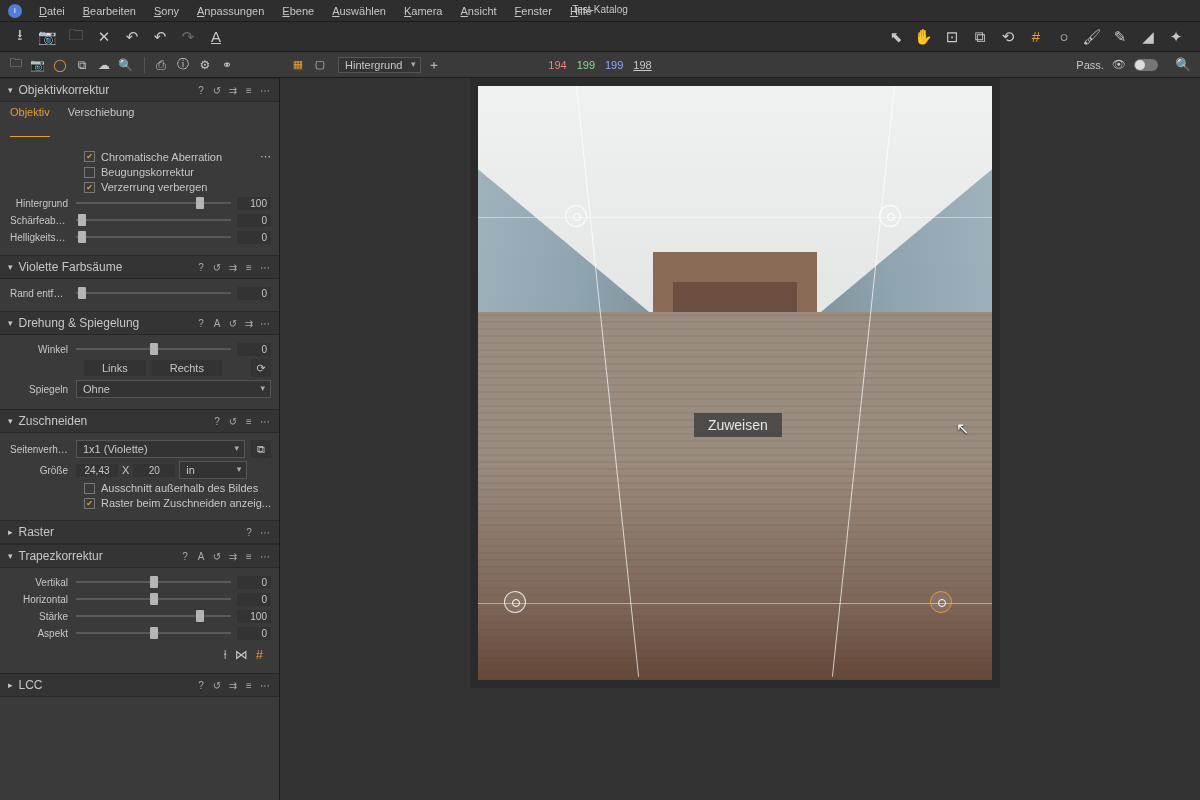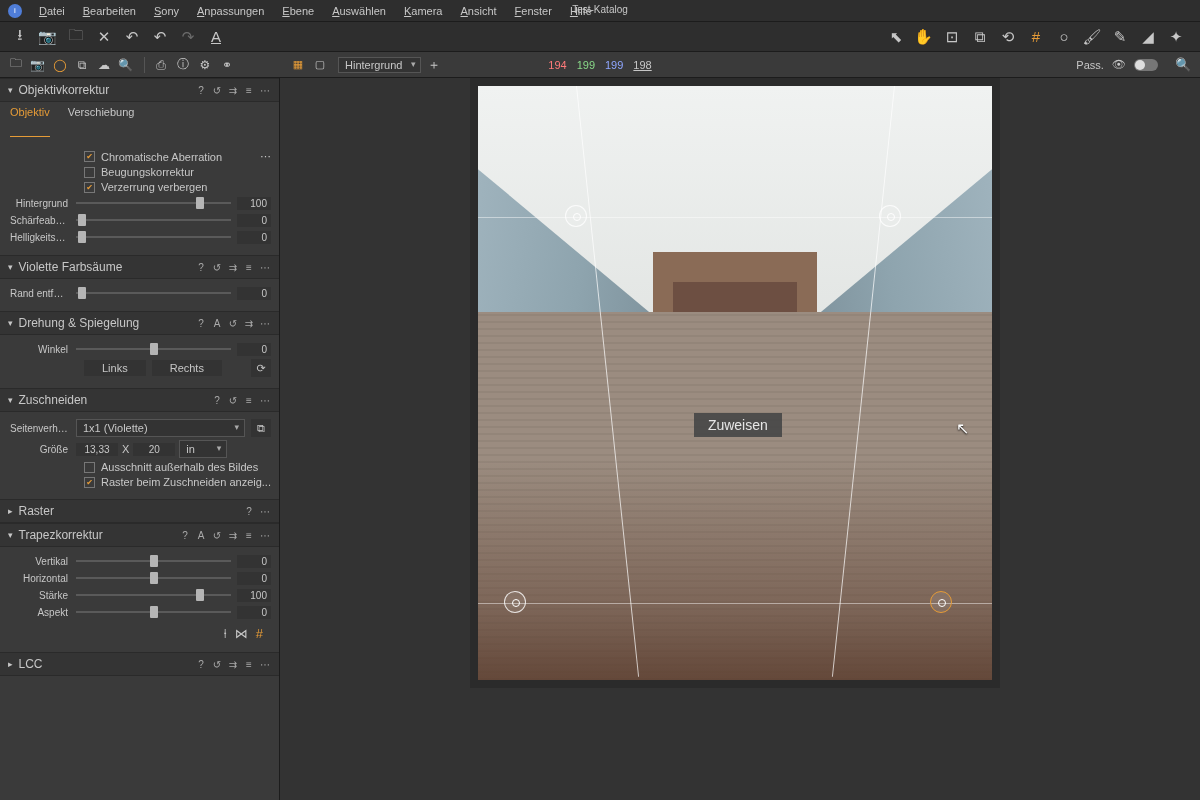--- a/index.html
+++ b/index.html
@@ -293,43 +293,47 @@
             <div class="track"></div>
             <div class="knob" style="left:50%"></div>
           </div>
         <div class="valbox">0</div>
       </div>
       <div class="row" style="gap:6px; margin-left:74px;">
         <div class="btn-pill">Links</div>
         <div class="btn-pill">Rechts</div>
         <div class="icon-btn-sq" style="margin-left:auto">⟳</div>
       </div>
+      <div class="row">
+        <div class="row-label">Spiegeln</div>
+        <div class="dropdown wide">Ohne</div>
+      </div>
     </div>
 
     <div class="sect-head">
       <span class="tw">▾</span>
       <span class="title">Zuschneiden</span>
       <span class="mini">?</span>
       <span class="mini">↺</span>
       <span class="mini">≡</span>
       <span class="mini">⋯</span>
     </div>
     <div class="sect-body">
       <div class="row">
         <div class="row-label">Seitenverhä...</div>
         <div class="dropdown wide">1x1 (Violette)</div>
         <div class="icon-btn-sq" style="margin-left:6px">⧉</div>
       </div>
       <div class="row">
         <div class="row-label">Größe</div>
         <div class="twin-in">
-          <div class="num-in">13,33</div>
+          <div class="num-in">24,43</div>
           <span>X</span>
           <div class="num-in">20</div>
-          <div class="dropdown" style="width:48px">in</div>
+          <div class="dropdown" style="width:68px">in</div>
         </div>
       </div>
       <div class="check-row">
         <div class="check-box"></div>
         <span>Ausschnitt außerhalb des Bildes</span>
       </div>
       <div class="check-row">
         <div class="check-box">✔</div>
         <span>Raster beim Zuschneiden anzeig...</span>
       </div>

